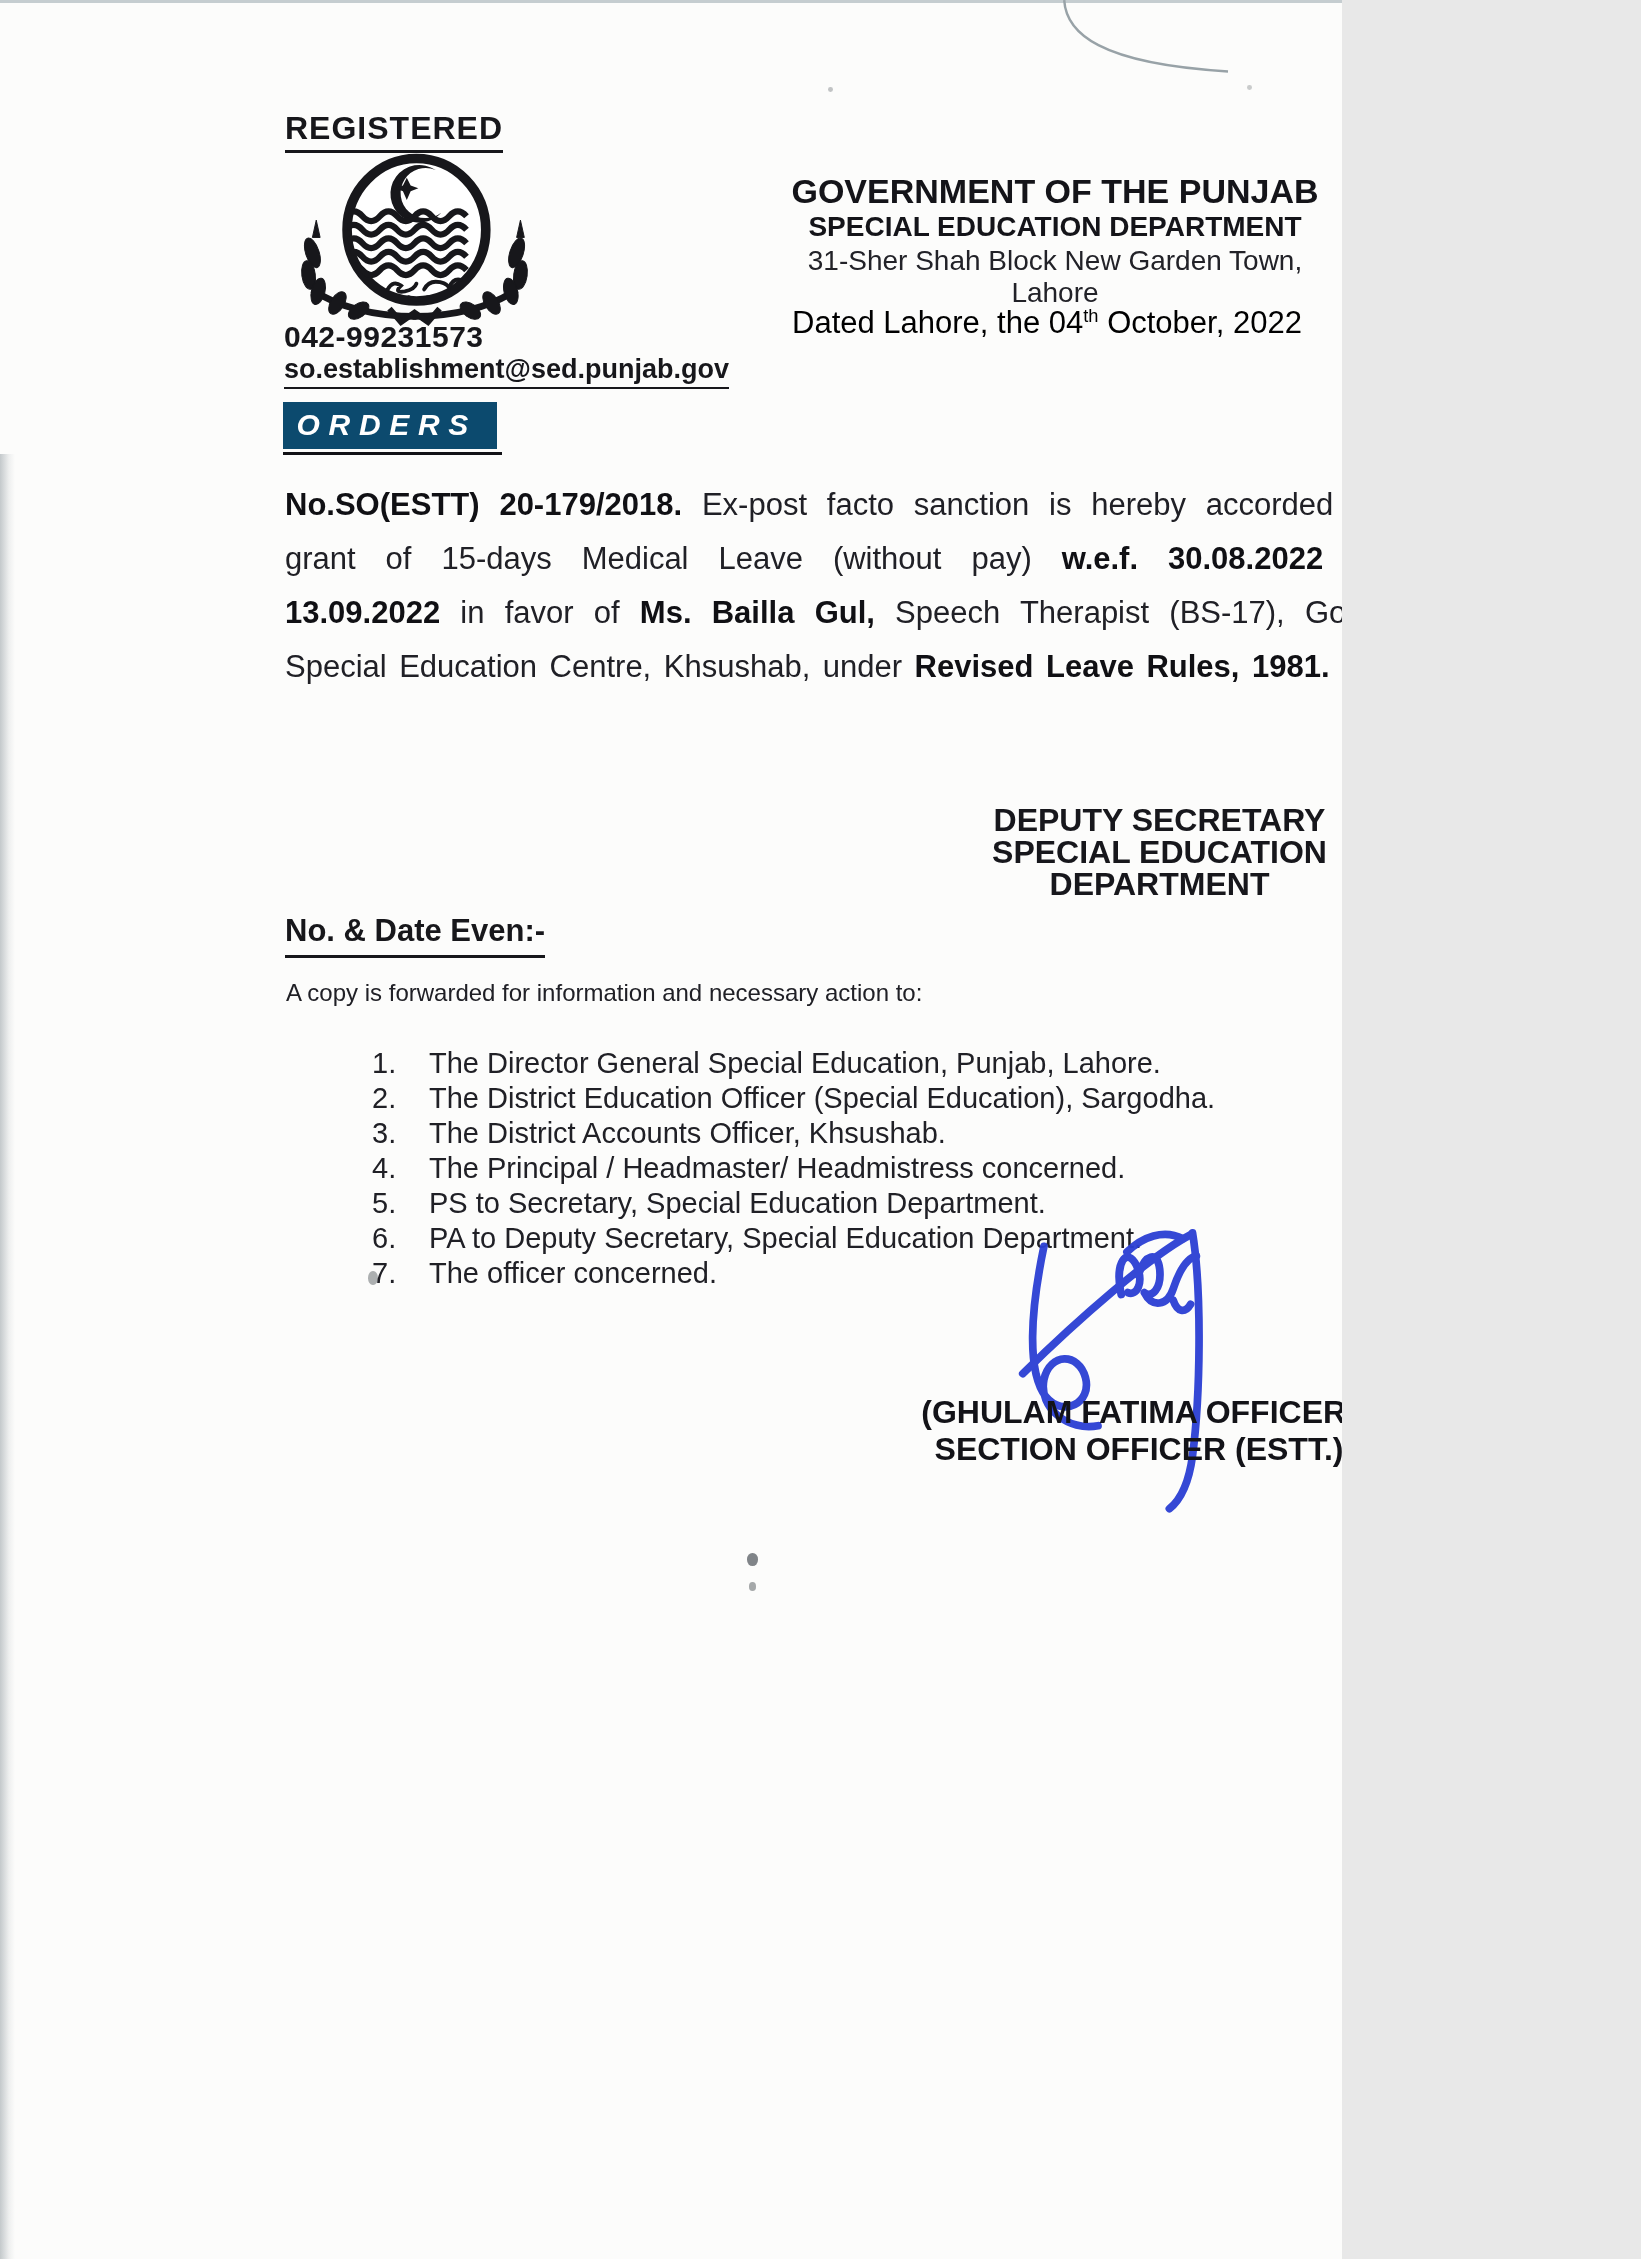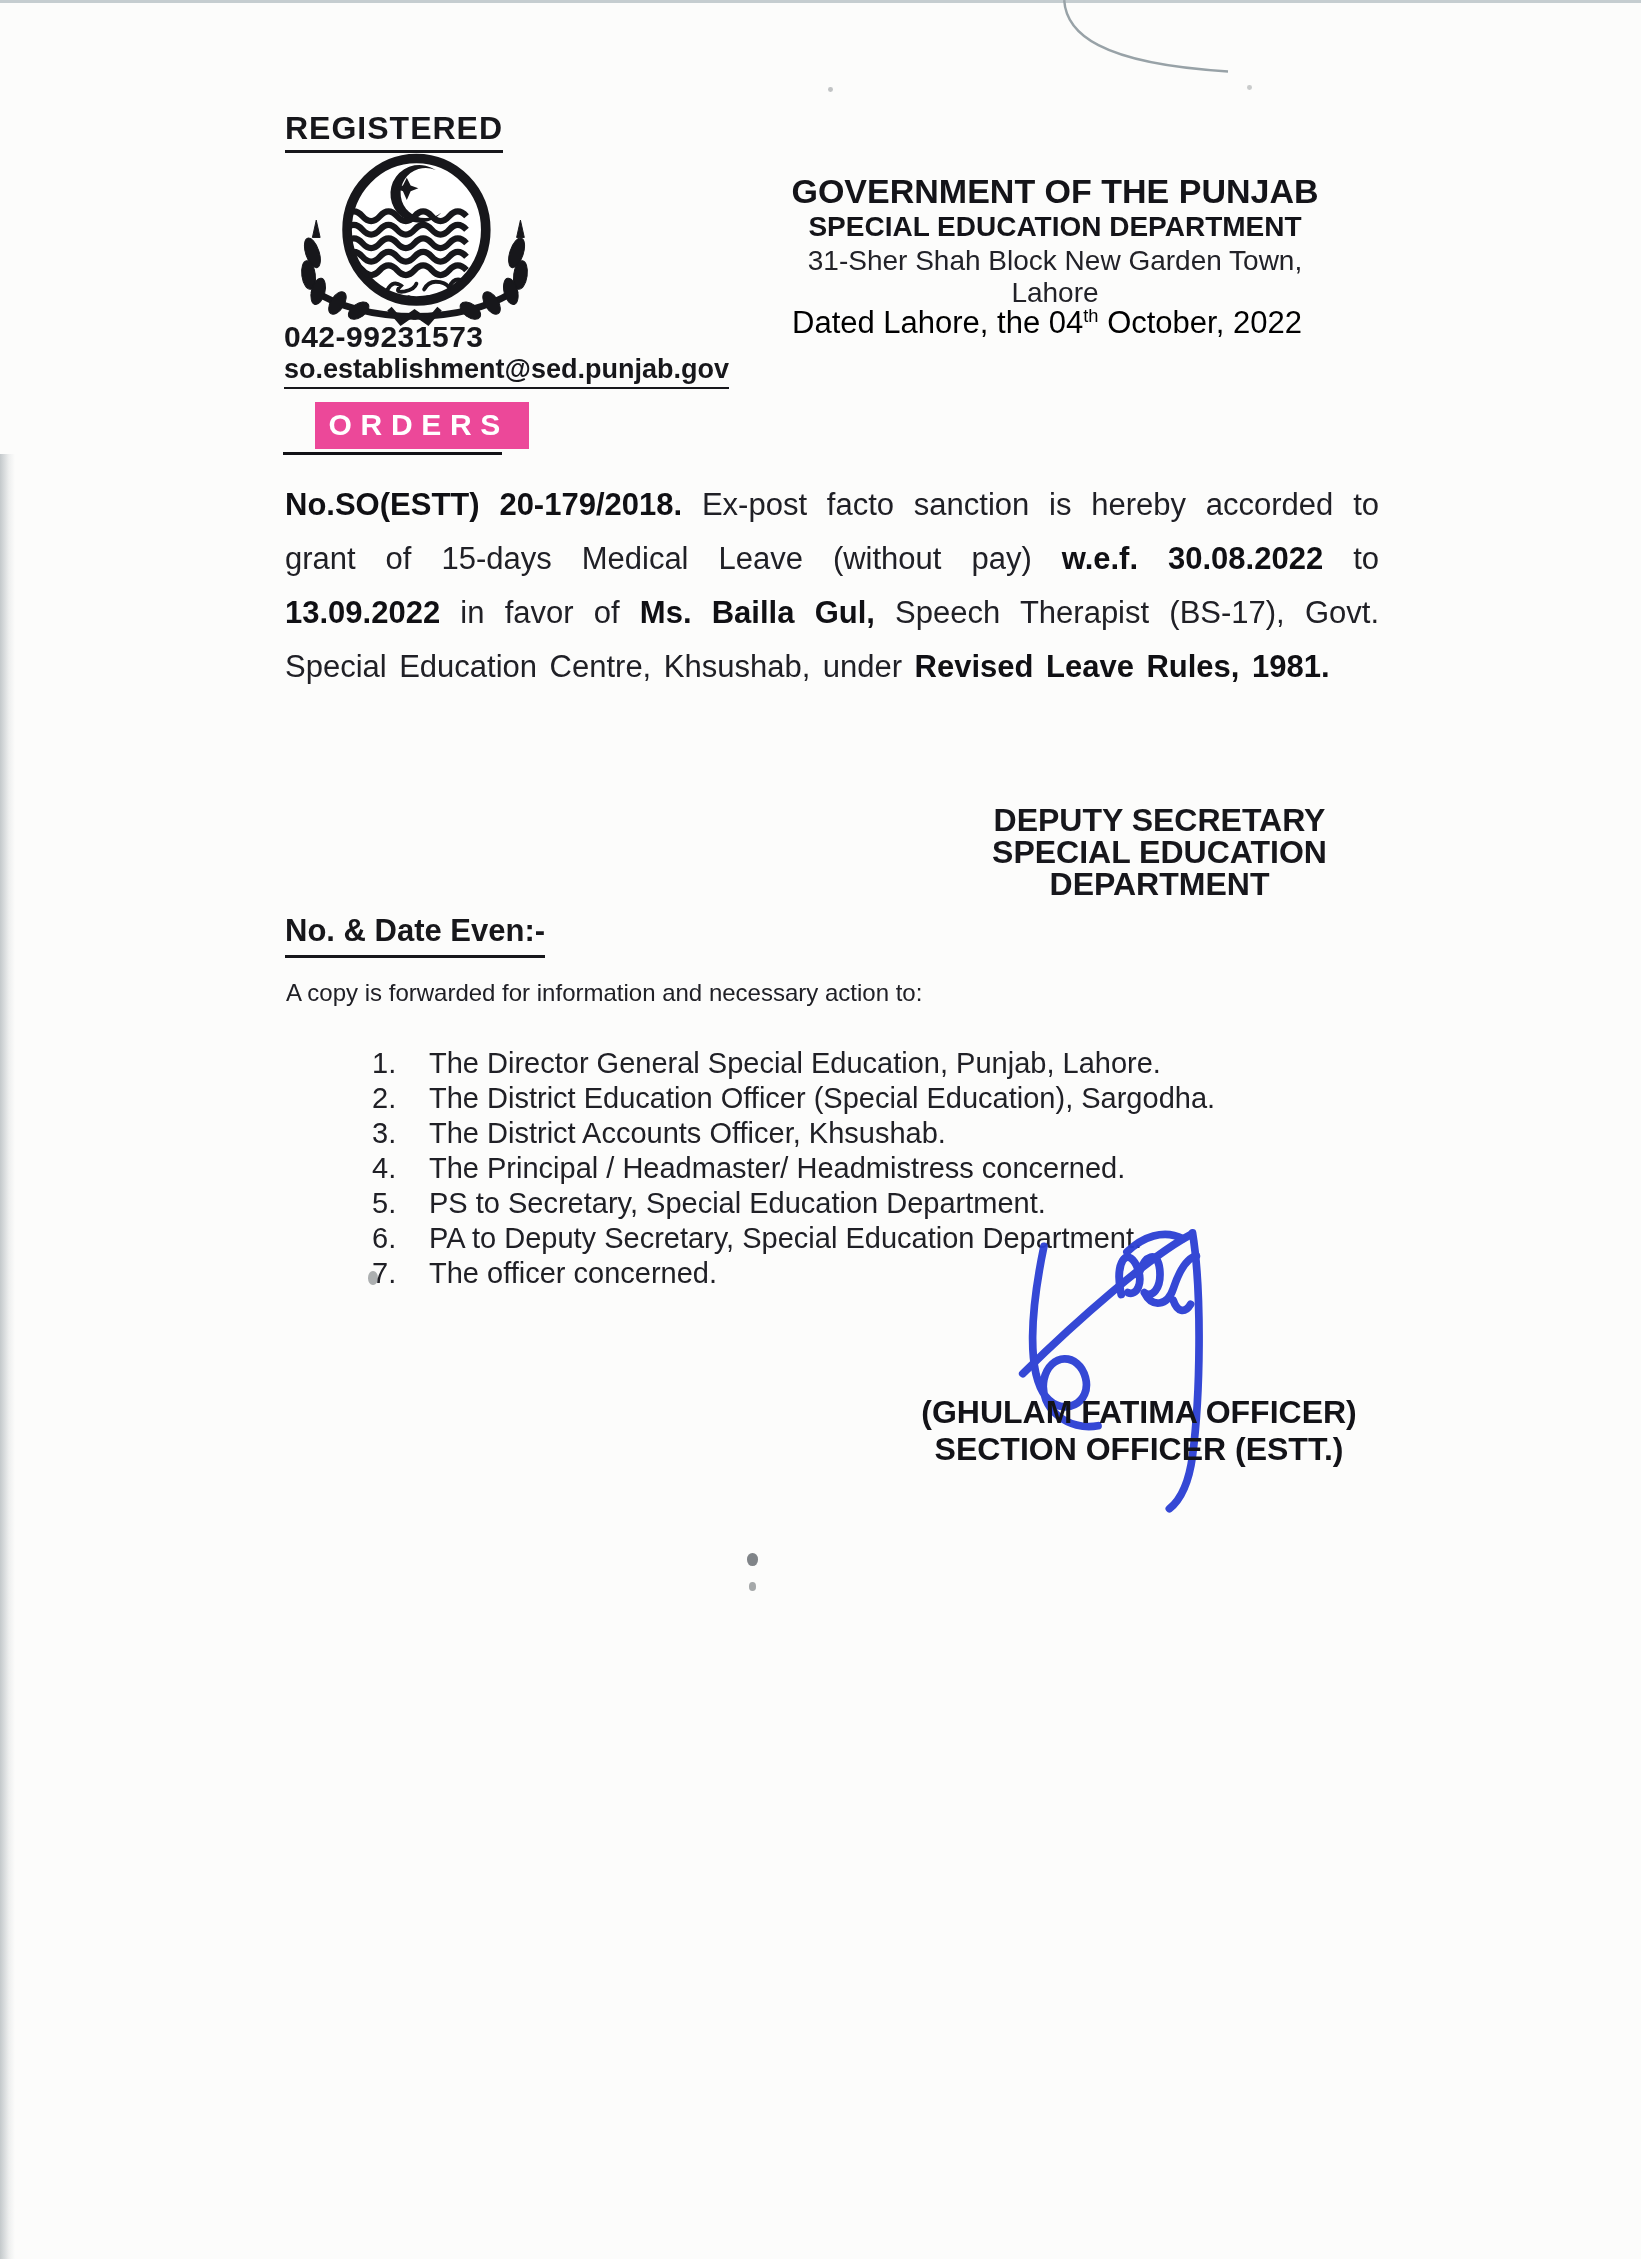--- a/index.html
+++ b/index.html
@@ -1,18 +1,18 @@
 <!DOCTYPE html>
 <html><head>
 <meta charset="utf-8">
 <style>
   * { margin:0; padding:0; box-sizing:border-box; }
   html,body { background:#e8e8e8; }
   #page {
-    position:relative; width:1641px; height:2259px;
+    position:relative; width:1342px; height:2259px;
     background:#fcfcfb; overflow:hidden;
     font-family:"Liberation Sans", sans-serif;
     color:#1b1b20;
   }
   .abs { position:absolute; }
 
   
   .top-edge { left:0; top:0; width:1641px; height:2.9px; background:#b7c1c6; opacity:.8; }
   .left-shadow {
     left:0; top:454px; width:15.4px; height:1806px;
@@ -36,23 +36,23 @@
   .letterhead { left:763px; top:174px; width:584px; text-align:center; }
   .letterhead .l1 { font-size:34px; font-weight:bold; color:#141419; line-height:35px; }
   .letterhead .l2 { font-size:28px; font-weight:bold; color:#141419; line-height:35px; }
   .letterhead .addr { font-size:28px; color:#222228; line-height:32px; margin-top:1px; }
   .dateline { left:792px; top:305px; font-size:31px; color:#000000; }
   .dateline sup { font-size:18.3px; }
 
   
   .orders-wrap { left:283px; top:402px; }
   .orders-box {
-    display:inline-block; background:#ec4899; color:#fff;
-    font-size:30px; font-weight:bold; 
-    letter-spacing:8.7px; padding:5.8px 5.8px 6.8px 13.5px; min-width:214px;margin-left:32px;
+    display:inline-block; background:#0c4a6e; color:#fff;
+    font-size:30px; font-weight:bold; font-style:italic;
+    letter-spacing:8.7px; padding:5.8px 5.8px 6.8px 13.5px; min-width:214px;
   }
   .orders-rule { width:219px; height:2.9px; background:#121216; margin-top:3.9px; }
 
   
   .order-para {
     left:285px; top:478px; width:1094px;
     font-size:31px; line-height:54px; text-align:justify;
     color:#202026; word-spacing:3.9px;
   }
   .order-para b { color:#101014; }

